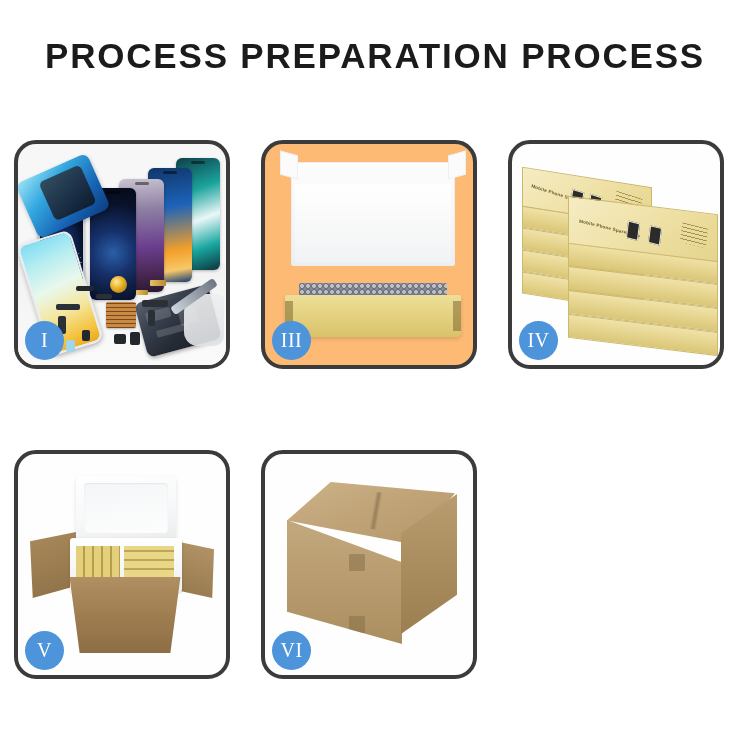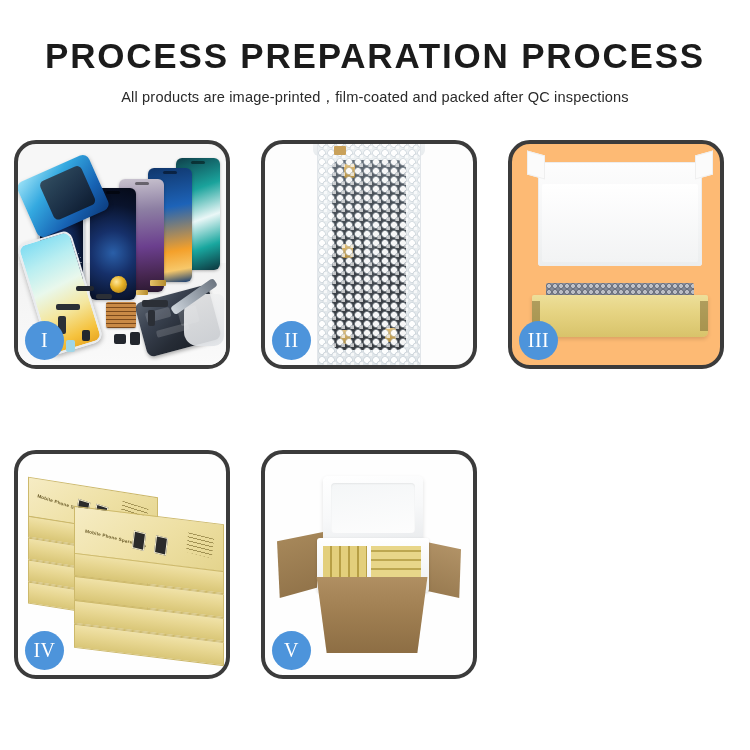--- a/index.html
+++ b/index.html
@@ -339,21 +339,20 @@
     background: rgba(130,107,68,.5); border-radius: 1px;
   }
 </style>
 </head>
 <body>
 
 <div class="page">
 
   <div class="header">
     <div class="title">PROCESS PREPARATION PROCESS</div>
-    <div class="subtitle">All products are image-printed，film-coated and packed after QC inspections</div>
   </div>
 
   <div class="grid">
 
     <div class="panel p1">
       <div class="stage">
         <div class="sheen"></div>
 
         <div class="phone ph-teal">
             <div class="notch"></div>
@@ -401,38 +400,20 @@
           <div class="gold" style="left:118px;top:146px;width:12px;height:5px"></div>
           <div class="chip" style="left:48px;top:196px;width:9px;height:12px;background:#9fd6e8"></div>
         </div>
 
         <div class="hand"></div>
         <div class="driver"></div>
       </div>
       <div class="badge">I</div>
     </div>
 
-    <div class="panel p2">
-      <div class="stage">
-        <div class="topfold"></div>
-        <div class="bag">
-          <div class="inner-part">
-            <div class="strip"></div>
-            <div class="conn" style="left:12px;top:4px"></div>
-            <div class="conn" style="left:10px;top:84px"></div>
-            <div class="conn" style="left:8px;bottom:6px"></div>
-            <div class="conn" style="right:10px;bottom:8px"></div>
-          </div>
-          <div class="bubbles"></div>
-          <div class="bubbles2"></div>
-          <div class="tape"></div>
-        </div>
-      </div>
-      <div class="badge">II</div>
-    </div>
 
     <div class="panel p3">
       <div class="stage">
         <div class="lid">
           <div class="tabL"></div>
           <div class="tabR"></div>
         </div>
         <div class="foam"></div>
         <div class="graybub"></div>
         <div class="tray">
@@ -487,15 +468,27 @@
         <div class="foambox"></div>
         <div class="ybars">
           <div class="colL"></div>
           <div class="colR"></div>
         </div>
         <div class="cart-body"></div>
       </div>
       <div class="badge">V</div>
     </div>
 
+    <div class="panel p6">
+      <div class="stage">
+        <div class="ctop"></div>
+        <div class="cseam"></div>
+        <div class="cleft">
+          <div class="tapeTab" style="left:62px;top:34px"></div>
+          <div class="tapeTab" style="left:62px;top:96px"></div>
+        </div>
+        <div class="cright"></div>
+      </div>
+      <div class="badge">VI</div>
+    </div>
 
   </div>
 </div>
 
 </body></html>

